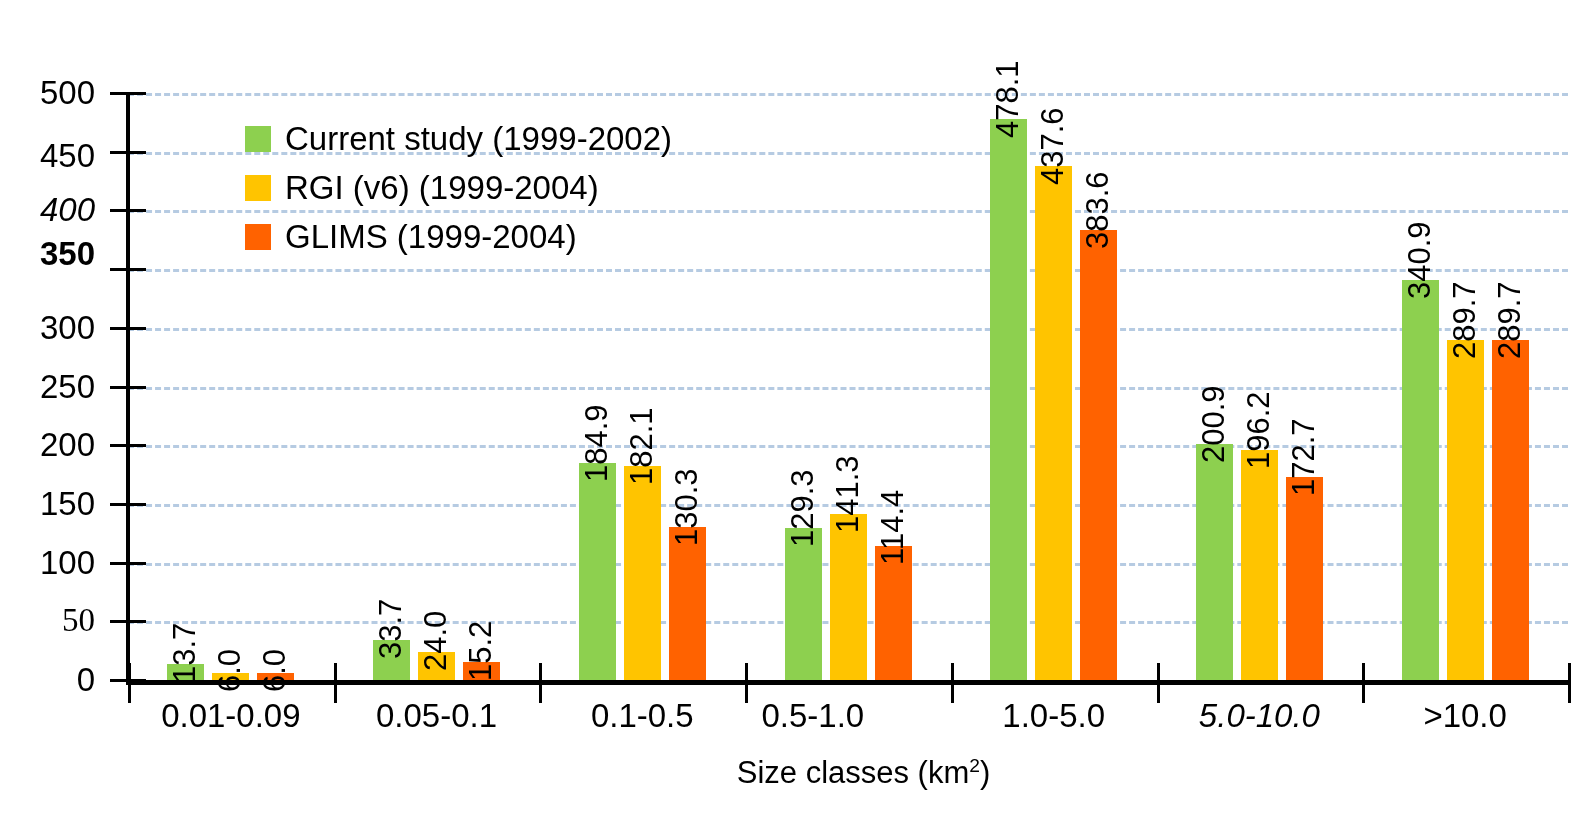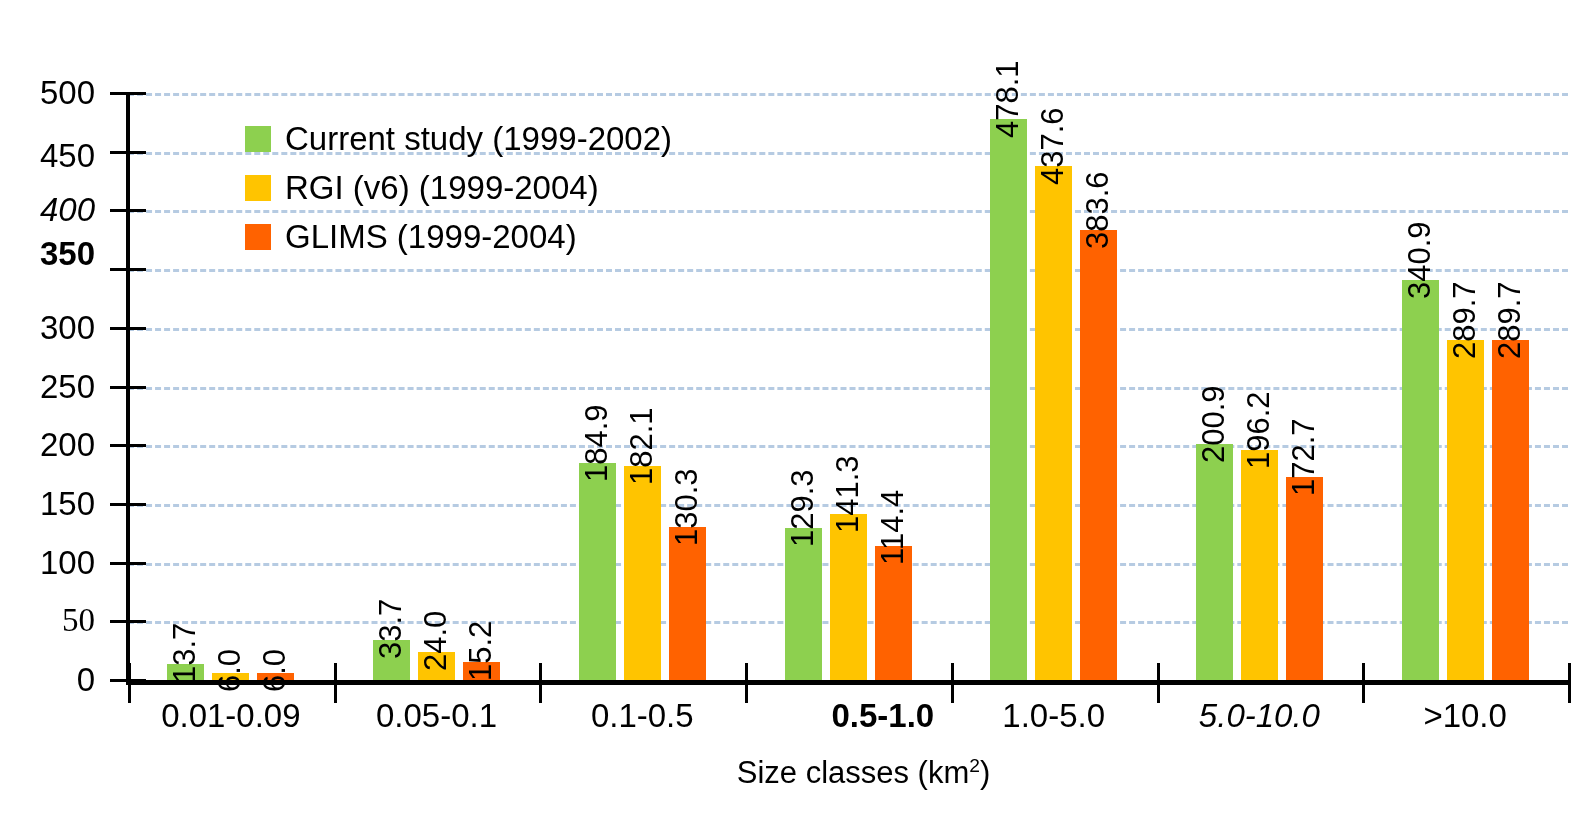--- a/index.html
+++ b/index.html
@@ -245,21 +245,21 @@
       <div class="x-sep" style="left: 745.143px;"></div>
       <div class="x-sep" style="left: 950.857px;"></div>
       <div class="x-sep" style="left: 1156.57px;"></div>
       <div class="x-sep" style="left: 1362.29px;"></div>
       <div class="x-sep" style="left: 1568px;"></div>
     </div>
   <div id="x-labels">
       <div class="x-tick-label" style="left: 128px; width: 205.714px;">0.01-0.09</div>
       <div class="x-tick-label" style="left: 333.714px; width: 205.714px;">0.05-0.1</div>
       <div class="x-tick-label" style="left: 539.429px; width: 205.714px;">0.1-0.5</div>
-      <div class="x-tick-label" style="left: 780px; width: 205.714px; font-weight: bold;">0.5-1.0</div>
+      <div class="x-tick-label" style="left: 710px; width: 205.714px;">0.5-1.0</div>
       <div class="x-tick-label" style="left: 950.857px; width: 205.714px;">1.0-5.0</div>
       <div class="x-tick-label" style="left: 1156.57px; width: 205.714px; font-style: italic;">5.0-10.0</div>
       <div class="x-tick-label" style="left: 1362.29px; width: 205.714px;">&gt;10.0</div>
     </div>
 
   <div id="x-axis-title"><span>Size classes (km</span><span class="sup">2</span><span>)</span></div>
 
   <div id="legend">
       <div class="legend-row">
         <span class="legend-swatch" style="background: rgb(141, 208, 79);"></span>

